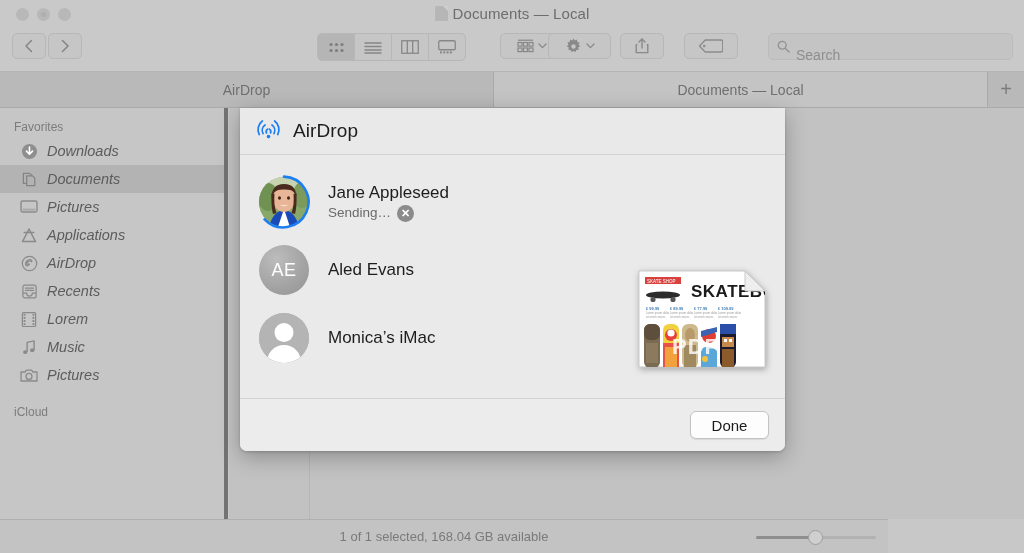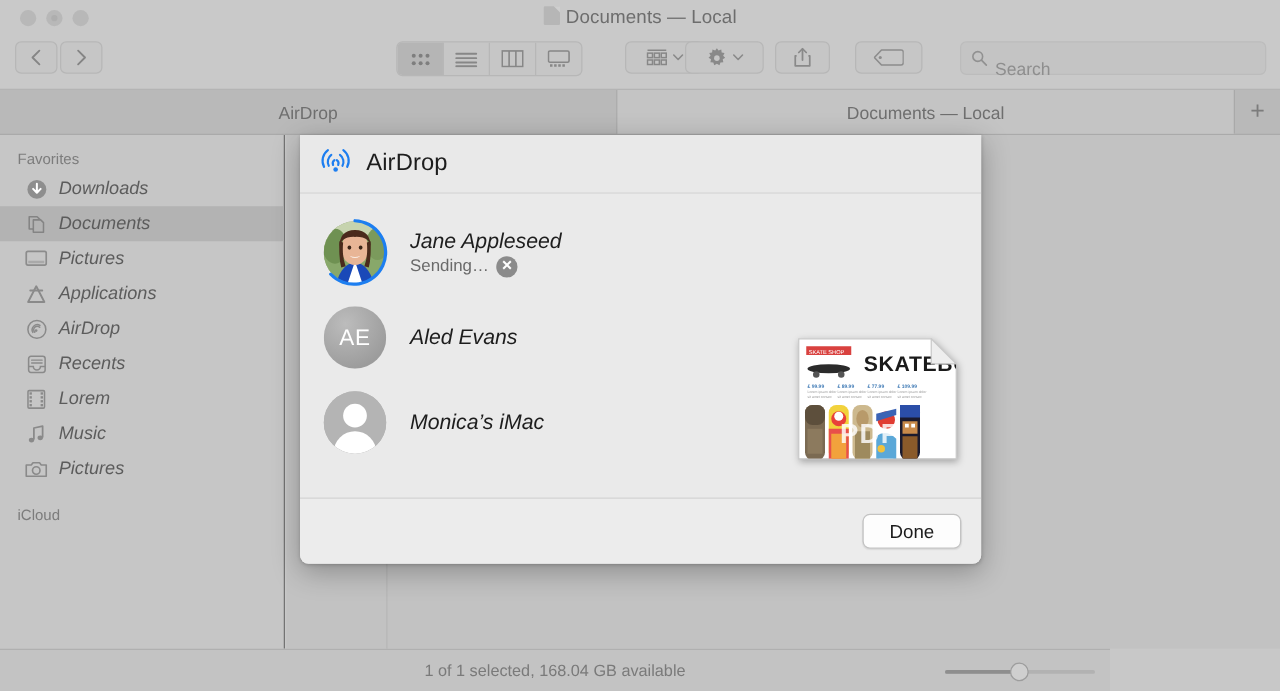--- a/index.html
+++ b/index.html
@@ -182,21 +182,21 @@
     font-size: 20px;
     font-weight: 300;
   }
 
   
   .sidebar {
     position: absolute;
     left: 0; top: 108px;
     width: 228px; height: 411px;
     background: #c6c6c6;
-    border-right: 1px solid #737373;
+    border-right: 4px solid #737373;
     box-sizing: border-box;
     padding-top: 6px;
     overflow: hidden;
   }
   .sb-head {
     font-size: 12px;
     color: #7c7c7c;
     padding: 6px 0 3px 14px;
     font-weight: 400;
   }
@@ -329,21 +329,20 @@
     left: 3px; top: 3px;
     width: 50px; height: 50px;
     border-radius: 50%;
     overflow: hidden;
     background: #b0b0b0;
   }
   .rec-text { line-height: 1.25; }
   .rec-name {
     font-size: 17px;
     color: #1d1d1d;
-    font-style: italic;
   }
   .rec-status {
     margin-top: 2px;
     font-size: 13.5px;
     color: #6a6a6a;
     display: flex;
     align-items: center;
     gap: 6px;
   }
   .cancel-x {

